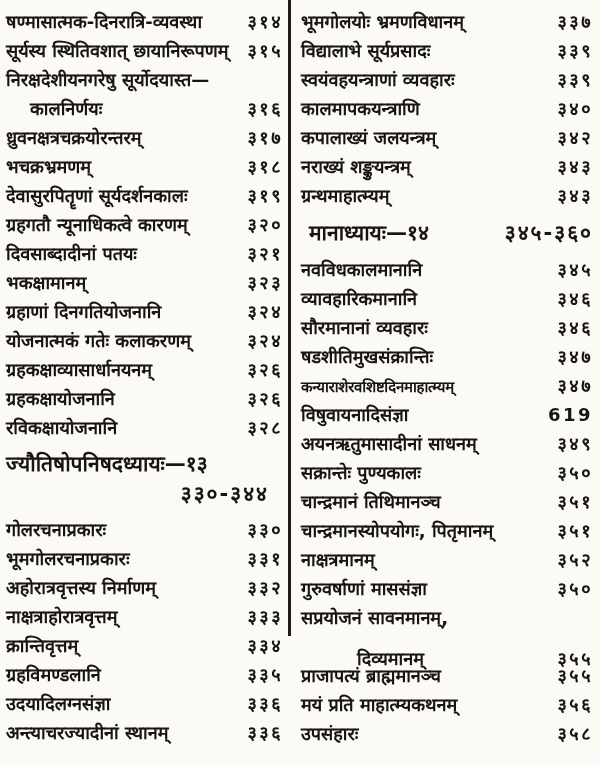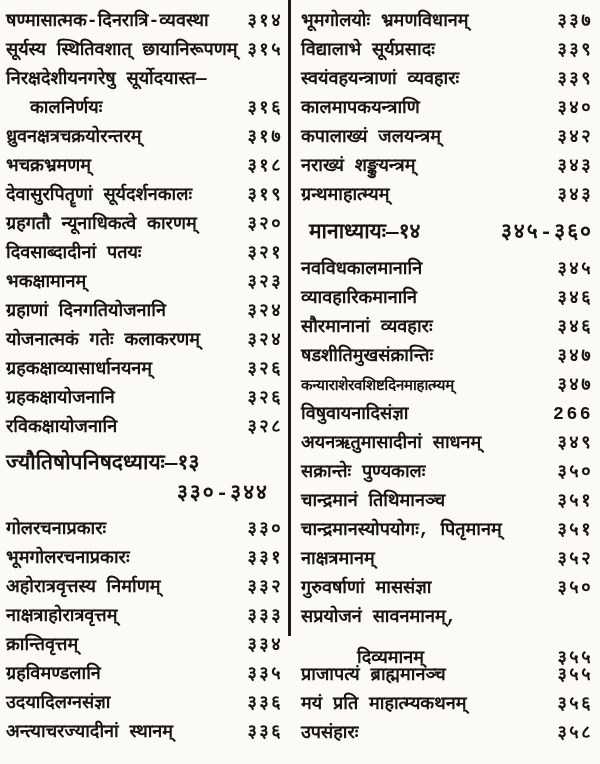--- a/index.html
+++ b/index.html
@@ -8,21 +8,20 @@
     background: #fbfaf5;
     font-family: "DejaVu Sans", sans-serif;
     color: #171412;
     overflow: hidden;
   }
   .page {
     display: flex;
     width: 600px; height: 636px;
     box-sizing: border-box;
     background: #fbfaf5;
-    font-family: Liberation Mono, monospace;
   }
   .col {
     box-sizing: border-box;
     display: flex;
     flex-direction: column;
   }
   .col.left  { width: 291px; border-right: 3px solid #1e1a16; padding: 7px 5px 2px 6px; }
   .col.right { flex: 1; padding: 7px 7px 2px 10px; }
   .row {
     display: flex;
@@ -206,21 +205,21 @@
     <div class="row">
         <span class="title">षडशीतिमुखसंक्रान्तिः</span>
         <span class="num">३४७</span>
       </div>
     <div class="row tight">
         <span class="title">कन्याराशेरवशिष्टदिनमाहात्म्यम्</span>
         <span class="num">३४७</span>
       </div>
     <div class="row">
         <span class="title">विषुवायनादिसंज्ञा</span>
-        <span class="num">266</span>
+        <span class="num">619</span>
       </div>
     <div class="row">
         <span class="title">अयनऋतुमासादीनां साधनम्</span>
         <span class="num">३४९</span>
       </div>
     <div class="row">
         <span class="title">सक्रान्तेः पुण्यकालः</span>
         <span class="num">३५०</span>
       </div>
     <div class="row">

